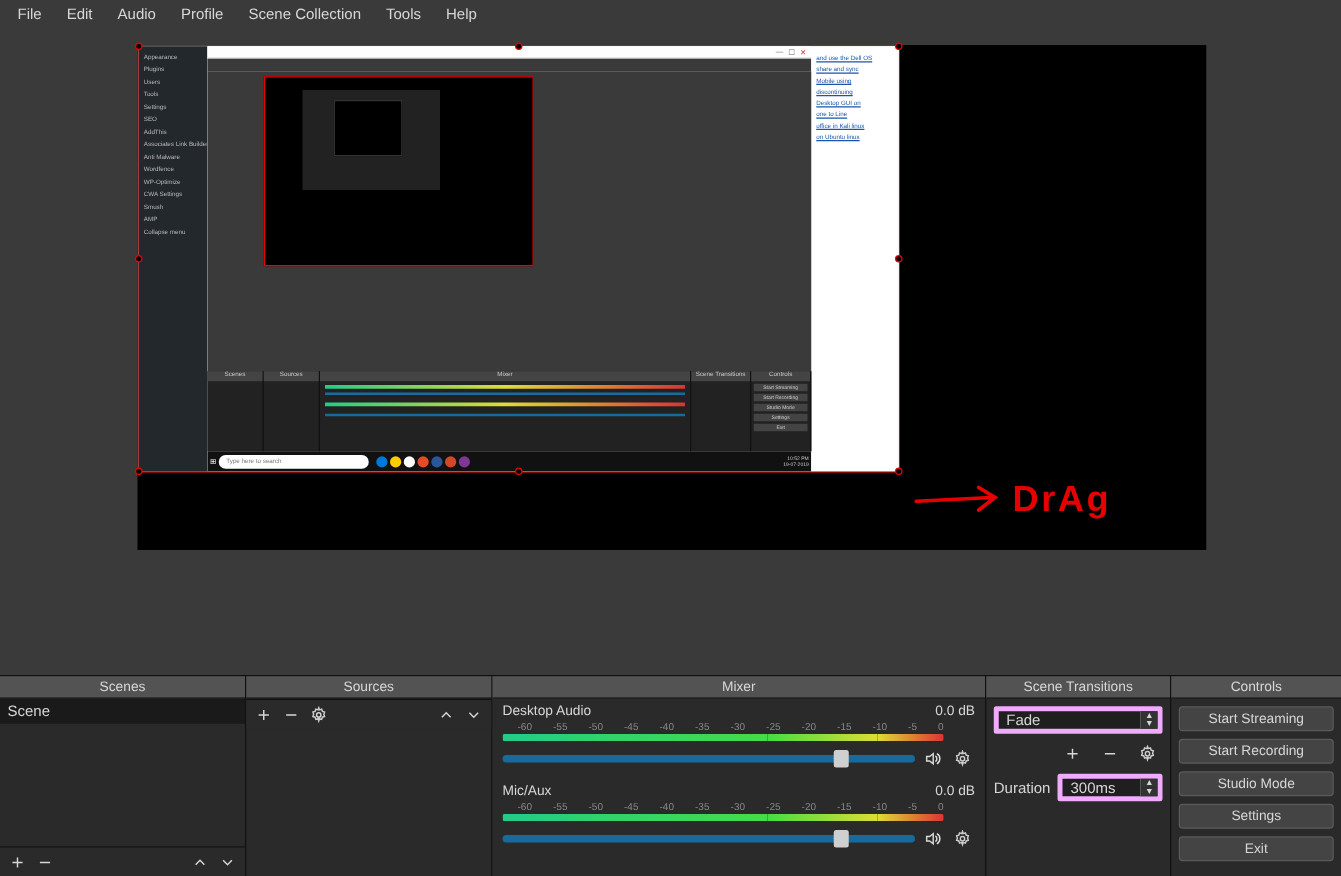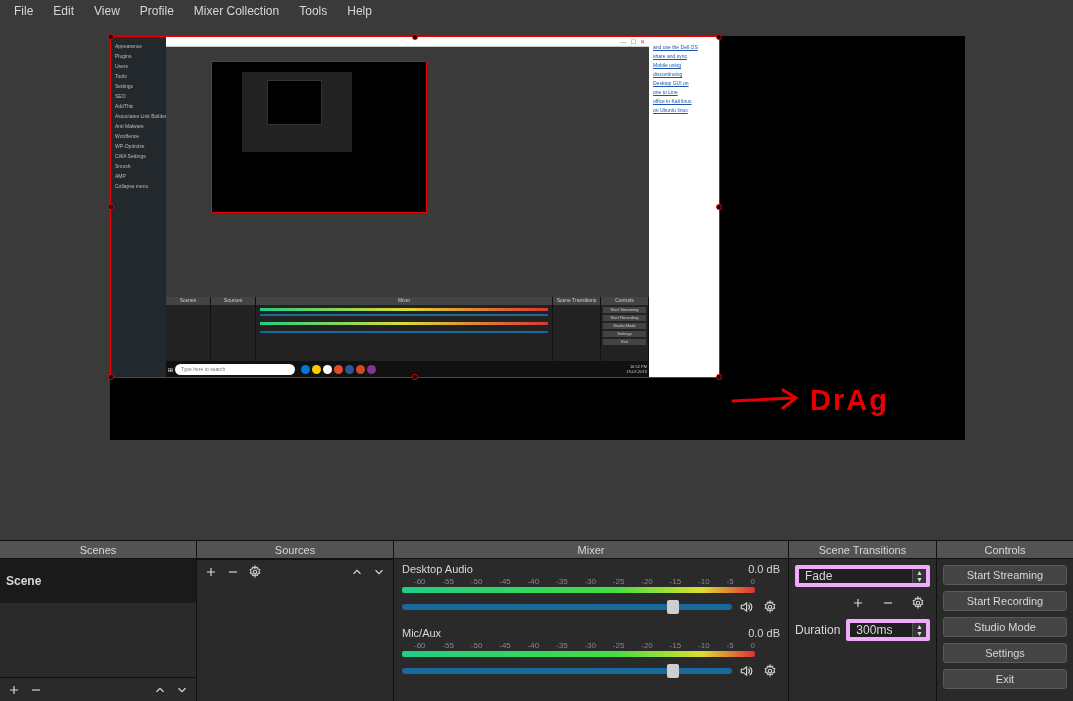--- a/index.html
+++ b/index.html
@@ -23,21 +23,21 @@
   .capture-box{position:absolute;left:0;top:0;width:610px;height:342px;border:1px solid #e00;background:#202020;}
   .handle{position:absolute;width:6px;height:6px;border:1px solid #e00;background:var(--black);border-radius:50%;}
   .annotation{position:absolute;left:618px;top:348px;color:#e60000;font-size:29px;font-family:cursive;font-weight:bold;display:flex;align-items:center;}
   .annotation svg{margin-right:2px;}
 
   .bottom{display:flex;height:161px;background:var(--bg-dark);border-top:1px solid #111;}
   .panel{display:flex;flex-direction:column;border-right:1px solid #111;}
   .panel-head{background:var(--panel-head);height:18px;line-height:18px;text-align:center;font-size:11px;border-bottom:1px solid #111;}
   .panel-body{flex:1;background:var(--bg-dark);position:relative;overflow:hidden;}
   .panel-foot{height:24px;background:var(--bg-dark);display:flex;align-items:center;padding:0 4px;gap:2px;border-top:1px solid #111;}
-  .list-row{padding:15px 6px;font-size:12px;display:flex;align-items:center;justify-content:space-between;font-weight:bold;}
+  .list-row{padding:3px 6px;font-size:12px;display:flex;align-items:center;justify-content:space-between;}
   .list-row.sel{background:#1a1a1a;}
   .icon-btn{width:20px;height:20px;display:flex;align-items:center;justify-content:center;color:var(--text);}
   .icon-btn svg{width:14px;height:14px;stroke:currentColor;fill:none;stroke-width:2;}
   .spacer{flex:1;}
 
   
   .mixer-ch{padding:2px 8px 6px 8px;}
   .mixer-top{display:flex;justify-content:space-between;font-size:11px;padding:2px 0;}
   .mixer-scale{display:flex;justify-content:space-between;font-size:8px;color:#888;padding:0 25px 0 0;margin-left:12px;}
   .meter{height:6px;background:#111;border-radius:2px;display:flex;overflow:hidden;margin:1px 25px 0 0;}
@@ -75,23 +75,23 @@
   .mini-right span{display:block;margin:3px 0;text-decoration:underline;}
   .mini-icons{display:flex;gap:2px;align-items:center;}
   .dot{width:9px;height:9px;border-radius:50%;}
 </style>
 </head>
 <body>
 
 <div class="menubar">
   <div>File</div>
   <div>Edit</div>
-  <div>View</div>
+  <div>Audio</div>
   <div>Profile</div>
-  <div>Mixer Collection</div>
+  <div>Scene Collection</div>
   <div>Tools</div>
   <div>Help</div>
 </div>
 
 <div class="preview-area">
   <div class="canvas">
     <div class="capture-box">
 
       <div class="mini">
         <div class="mini-left">

